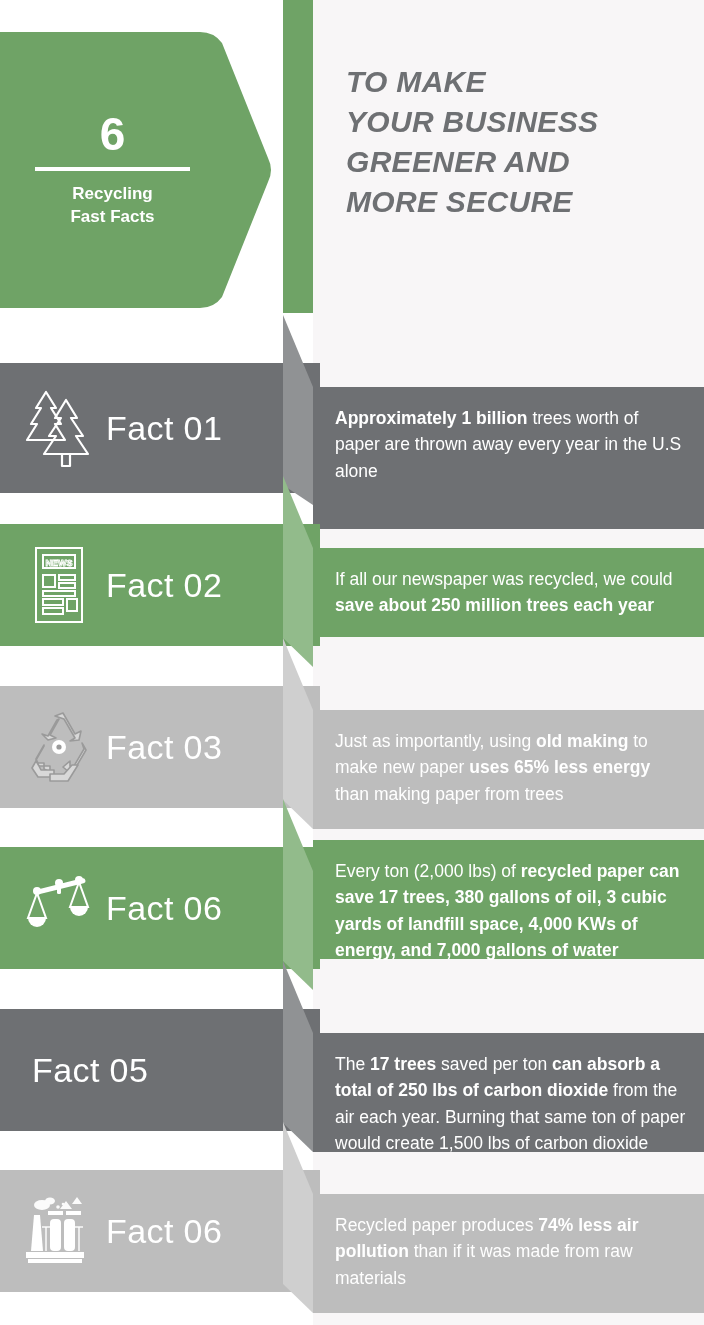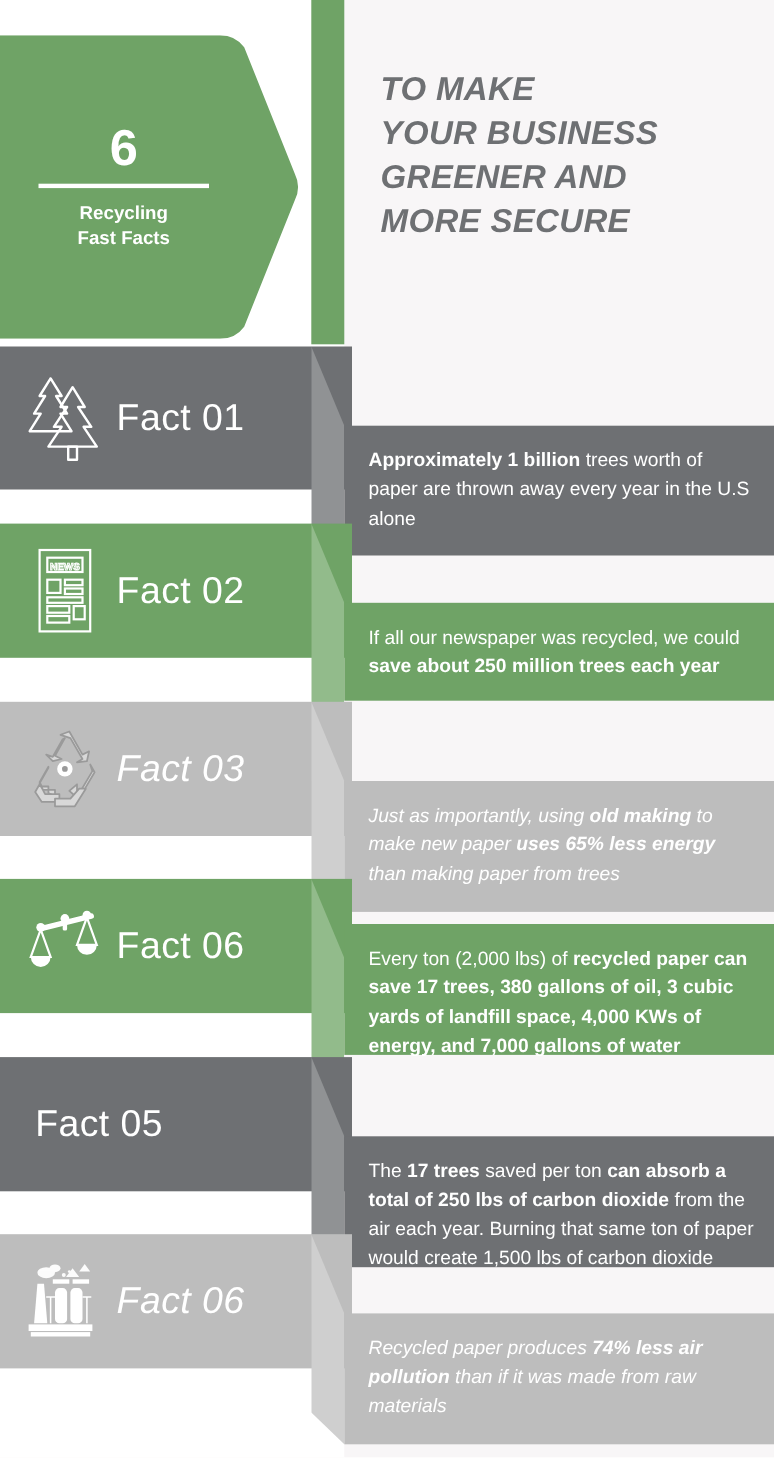--- a/index.html
+++ b/index.html
@@ -86,20 +86,21 @@
     line-height: 1.33;
     letter-spacing: 0.3px;
     font-style: italic;
   }
   
   .label-block {
     position: absolute;
     left: 0;
     height: 130px;
     width: 320px;
+    margin-top: 48px;
   }
   .label-inner {
     position: absolute;
     inset: 0;
     display: flex;
     align-items: center;
     padding-left: 22px;
     box-sizing: border-box;
   }
   .label-icon {
@@ -131,21 +132,21 @@
     box-sizing: border-box;
     padding: 18px 18px 18px 22px;
     color: #ffffff;
     font-size: 17.5px;
     line-height: 1.5;
   }
   .text-block b { font-weight: bold; }
 
   .tone-dark   { background: #6e7073; }
   .tone-green  { background: #6fa366; }
-  .tone-light  { background: #bdbdbd; font-style: italic; }
+  .tone-light  { background: #bdbdbd; }
 </style>
 </head>
 <body>
 
 <div id="infographic">
 
   <div class="right-bg"></div>
 
   <div class="header-green-bar"></div>
 
@@ -184,21 +185,21 @@
     </svg>
           </div>
           <div class="label-text">Fact 01</div>
         </div>
       </div>
       <div class="connector" style="top: 315px; height: 190px;">
         <svg width="30" height="190" viewBox="0 0 30 190">
           <path d="M0,0 L30,72 L30,190 L0,170 Z" fill="#909294"></path>
         </svg>
       </div>
-      <div class="text-block tone-dark" style="top: 387px; height: 118px;">
+      <div class="text-block tone-dark" style="top: 387px; height: 142px;">
         <div><b>Approximately 1 billion</b><span> trees worth of paper are thrown away every year in the U.S alone</span></div>
       </div>
       <div class="label-block tone-green" style="top: 476px; height: 122px; text-align: right;">
         <div class="label-inner">
           <div class="label-icon">
             <svg width="74" height="84" viewBox="0 0 74 84">
       <g fill="none" stroke="#ffffff" stroke-width="2">
         <rect x="14" y="5" width="46" height="74"></rect>
         <rect x="21" y="12" width="32" height="13"></rect>
         <rect x="21" y="32" width="12" height="12"></rect>

